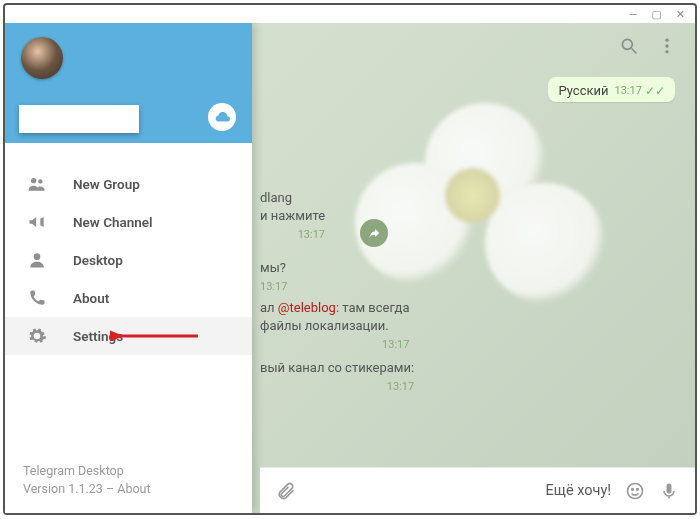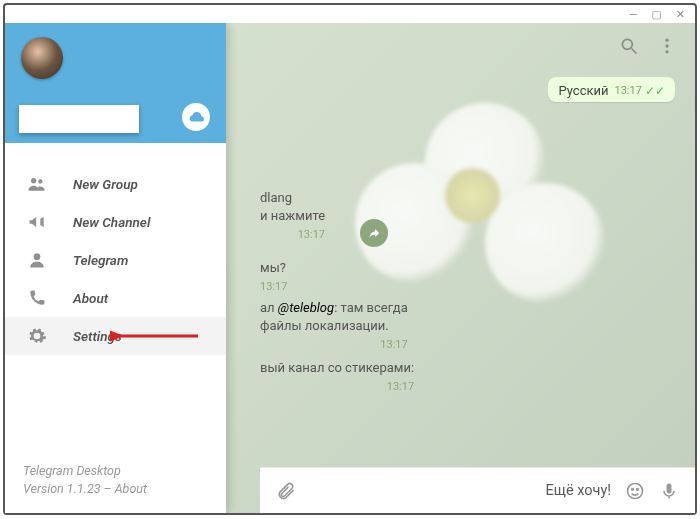--- a/index.html
+++ b/index.html
@@ -9,21 +9,21 @@
   .titlebar span { cursor: pointer; }
   .app { flex: 1; display: flex; position: relative; overflow: hidden; }
   .overlay { position: absolute; inset: 0; background: rgba(255,255,255,0.55); z-index: 1; }
   .chat-bg { position: absolute; inset: 0; background: linear-gradient(135deg, #a8c49a 0%, #9bb48c 40%, #7a9670 100%); }
   .flower { position: absolute; right: 40px; top: 70px; width: 320px; height: 220px; filter: blur(2px); opacity: 0.85; }
   .flower .petal { position: absolute; width: 120px; height: 120px; background: radial-gradient(circle at 40% 40%, #fff 0%, #f0f2e8 60%, rgba(255,255,255,0) 72%); border-radius: 50%; }
   .flower .p1 { top: 10px; left: 90px; }
   .flower .p2 { top: 70px; left: 20px; }
   .flower .p3 { top: 90px; left: 150px; }
   .flower .center { position: absolute; top: 75px; left: 110px; width: 55px; height: 55px; background: radial-gradient(circle, #d4d048 0%, #a8a030 70%); border-radius: 50%; }
-  .side { position: absolute; left: 0; top: 0; bottom: 0; width: 221px; background: #fff; box-shadow: 2px 0 10px rgba(0,0,0,0.2); z-index: 3; display: flex; flex-direction: column; font-style: italic; }
+  .side { position: absolute; left: 0; top: 0; bottom: 0; width: 247px; background: #fff; box-shadow: 2px 0 10px rgba(0,0,0,0.2); z-index: 3; display: flex; flex-direction: column; }
   .side-head { background: #5bb0de; height: 120px; padding: 14px 16px 12px 16px; position: relative; }
   .avatar { width: 42px; height: 42px; border-radius: 50%; background: radial-gradient(circle at 40% 35%, #e8c4a8 0%, #6b5540 50%, #3a3028 100%); box-shadow: 0 1px 3px rgba(0,0,0,0.3); }
   .name-box { position: absolute; bottom: 10px; left: 14px; width: 120px; height: 28px; background: #fff; box-shadow: 0 2px 5px rgba(0,0,0,0.3); }
   .cloud-btn { position: absolute; bottom: 12px; right: 16px; width: 28px; height: 28px; background: #fff; border-radius: 50%; display: flex; align-items: center; justify-content: center; }
   .cloud-btn svg { width: 18px; height: 12px; }
   .menu { flex: 1; padding-top: 22px; }
   .menu-item { display: flex; align-items: center; height: 38px; padding-left: 22px; gap: 26px; color: #555; font-size: 13.5px; font-weight: 600; cursor: pointer; }
   .menu-item.hl { background: #f3f3f3; position: relative; }
   .menu-item .icon { width: 20px; height: 20px; color: #909090; display: flex; align-items: center; justify-content: center; }
   .night-toggle { position: absolute; right: 18px; width: 32px; height: 14px; background: #d8d8d8; border-radius: 10px; }
@@ -38,21 +38,21 @@
   .chat-top .ico { width: 20px; height: 20px; cursor: pointer; }
   .msgs { position: relative; padding: 10px 20px; }
   .bubble { background: #edfdde; border-radius: 8px; padding: 6px 10px 4px 10px; box-shadow: 0 1px 1px rgba(0,0,0,0.1); position: relative; color: #444; font-size: 13px; }
   .bubble.out { margin-left: auto; }
   .bubble .time { font-size: 11px; color: #7aae5e; margin-left: 6px; }
   .bubble .checks { color: #5dc452; font-size: 12px; margin-left: 3px; }
   .b1 { position: absolute; right: 20px; top: 8px; display: inline-flex; align-items: center; }
   .stub { position: absolute; color: #555; font-size: 13px; line-height: 1.4; }
   .stub .time2 { font-size: 11px; color: #8aa878; display: block; text-align: right; margin-top: 2px; }
   .fwd { width: 28px; height: 28px; border-radius: 50%; background: #8ca77e; color: #fff; display: flex; align-items: center; justify-content: center; position: absolute; }
-  .link { color: #000000; font-style: italic; }
+  .link { color: #b91c1c; }
   .input-area { position: absolute; bottom: 0; left: 0; right: 0; height: 46px; background: #fff; display: flex; align-items: center; padding: 0 16px; gap: 14px; color: #888; border-top: 1px solid #e8e8e8; }
   .input-area .ph { flex: 1; color: #5a5a5a; font-size: 14.5px; text-align: right; }
   .input-area .ico { width: 20px; height: 20px; cursor: pointer; }
 </style>
 </head>
 <body>
 
 <div class="outer">
   <div class="titlebar">
     <span>—</span>
@@ -100,21 +100,21 @@
             </span>
           <span>New Channel</span>
         </div>
         <div class="menu-item">
           <span class="icon">
               <svg width="20" height="20" viewBox="0 0 24 24" fill="currentColor">
                 <circle cx="12" cy="8" r="4"></circle>
                 <path d="M4 20c0-3.5 3.5-6 8-6s8 2.5 8 6v1H4z"></path>
               </svg>
             </span>
-          <span>Telegram</span>
+          <span>Desktop</span>
         </div>
         <div class="menu-item">
           <span class="icon">
               <svg width="20" height="20" viewBox="0 0 24 24" fill="currentColor">
                 <path d="M6 3c-1 0-2 1-2 2 0 8 7 15 15 15 1 0 2-1 2-2v-3l-5-1-2 2c-3-1-5-3-6-6l2-2-1-5H6z"></path>
               </svg>
             </span>
           <span>About</span>
         </div>
         <div class="menu-item hl">

